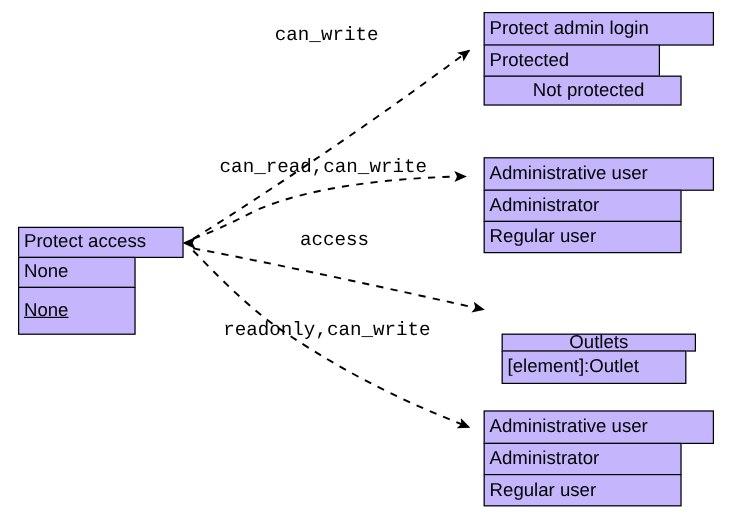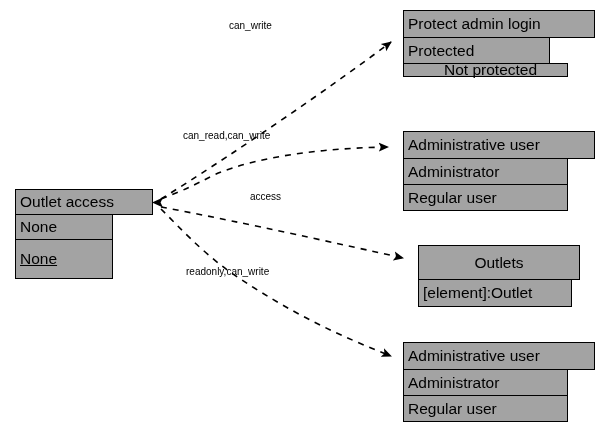--- a/index.html
+++ b/index.html
@@ -26,21 +26,21 @@
   }
 
   
   .node {
     position: absolute;
     box-sizing: border-box;
   }
   .node .row {
     box-sizing: border-box;
     border: 1px solid #000000;
-    background: #a3a3a3;
+    background: #c4b5fd;
     font-size: 15.5px;
     line-height: 1;
     color: #000000;
     display: flex;
     align-items: center;
     white-space: nowrap;
     position: relative;
   }
   .node .row + .row {
     margin-top: -1px;
@@ -49,22 +49,22 @@
     justify-content: flex-start;
     padding-left: 4px;
   }
   .node .row.center {
     justify-content: center;
   }
 
   
   .edge-label {
     position: absolute;
-    font-family: Liberation Sans, sans-serif;
-    font-size: 10px;
+    font-family: Liberation Mono, monospace;
+    font-size: 16px;
     line-height: 1;
     color: #000000;
     white-space: nowrap;
   }
 </style>
 </head>
 <body>
 
 <svg id="diagram-canvas" viewBox="0 0 608 435" width="608" height="435" xmlns="http://www.w3.org/2000/svg">
 
@@ -92,39 +92,39 @@
   <g>
     <path d="M 161,209 C 180,228 200,250 230,272 C 290,313 340,336 391,356" fill="none" stroke="#000000" stroke-width="1.6" stroke-dasharray="6,6" marker-end="url(#arrow-end)"></path>
   </g>
 
   <g>
     <path d="M 152,202.5 L 163,197.6 L 160.6,202.5 L 163,207.4 Z" fill="#000000"></path>
   </g>
 </svg>
 
 <div class="node" style="left:15px; top:189px;">
-  <div class="row left" style="width:138px; height:26px;">Outlet access</div>
+  <div class="row left" style="width:138px; height:26px;">Protect access</div>
   <div class="row left" style="width:98px; height:26px;">None</div>
   <div class="row left" style="width:98px; height:40px;text-decoration:underline;">None</div>
 </div>
 
 <div class="node" style="left:403px; top:10px;">
   <div class="row left" style="width:192px; height:28px;">Protect admin login</div>
   <div class="row left" style="width:147px; height:27px;">Protected</div>
-  <div class="row left" style="width:165px; height:14px;padding-left:40px;">Not protected</div>
+  <div class="row left" style="width:165px; height:25px;padding-left:40px;">Not protected</div>
 </div>
 
 <div class="node" style="left:403px; top:131px;">
   <div class="row left" style="width:192px; height:28px;">Administrative user</div>
   <div class="row left" style="width:165px; height:27px;">Administrator</div>
   <div class="row left" style="width:165px; height:27px;">Regular user</div>
 </div>
 
 <div class="node" style="left:418px; top:245px;">
-  <div class="row center" style="width:162px; height:35px;">Outlets</div>
+  <div class="row center" style="width:162px; height:15px;margin-top:33px;">Outlets</div>
   <div class="row left" style="width:154px; height:28px;">[element]:Outlet</div>
 </div>
 
 <div class="node" style="left:403px; top:342px;">
   <div class="row left" style="width:192px; height:28px;">Administrative user</div>
   <div class="row left" style="width:165px; height:27px;">Administrator</div>
   <div class="row left" style="width:165px; height:27px;">Regular user</div>
 </div>
 
 <div class="edge-label" style="left:229px; top:21px;">can_write</div>

